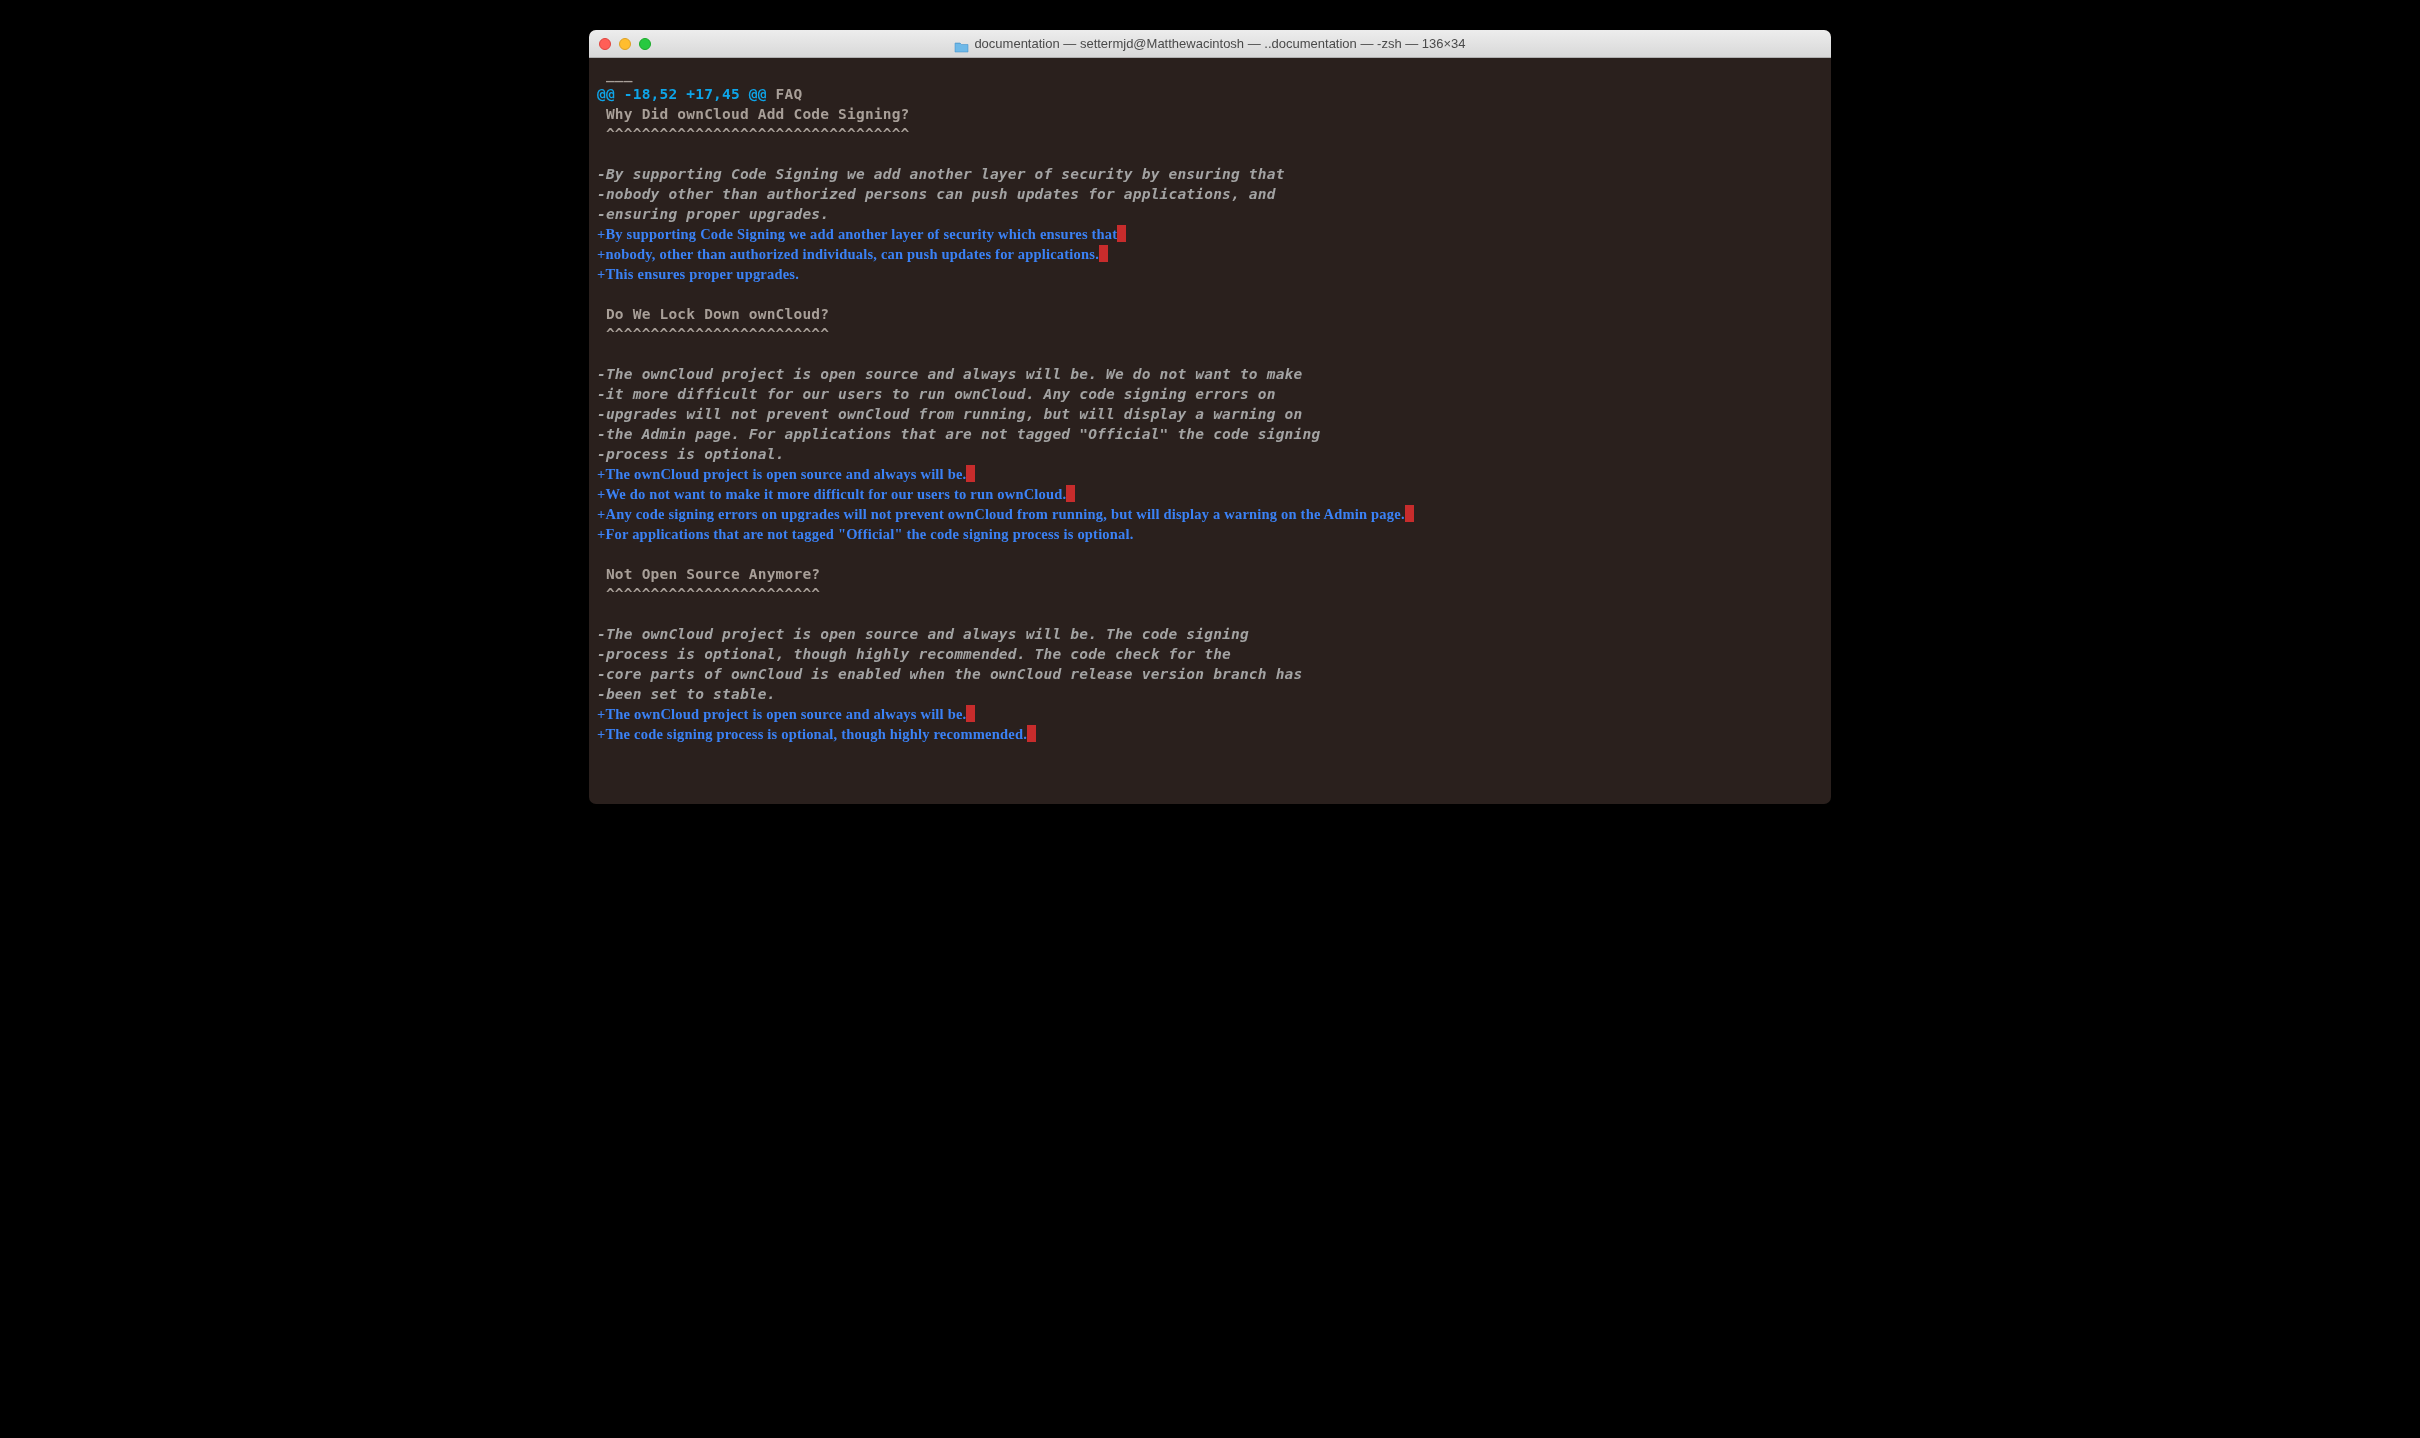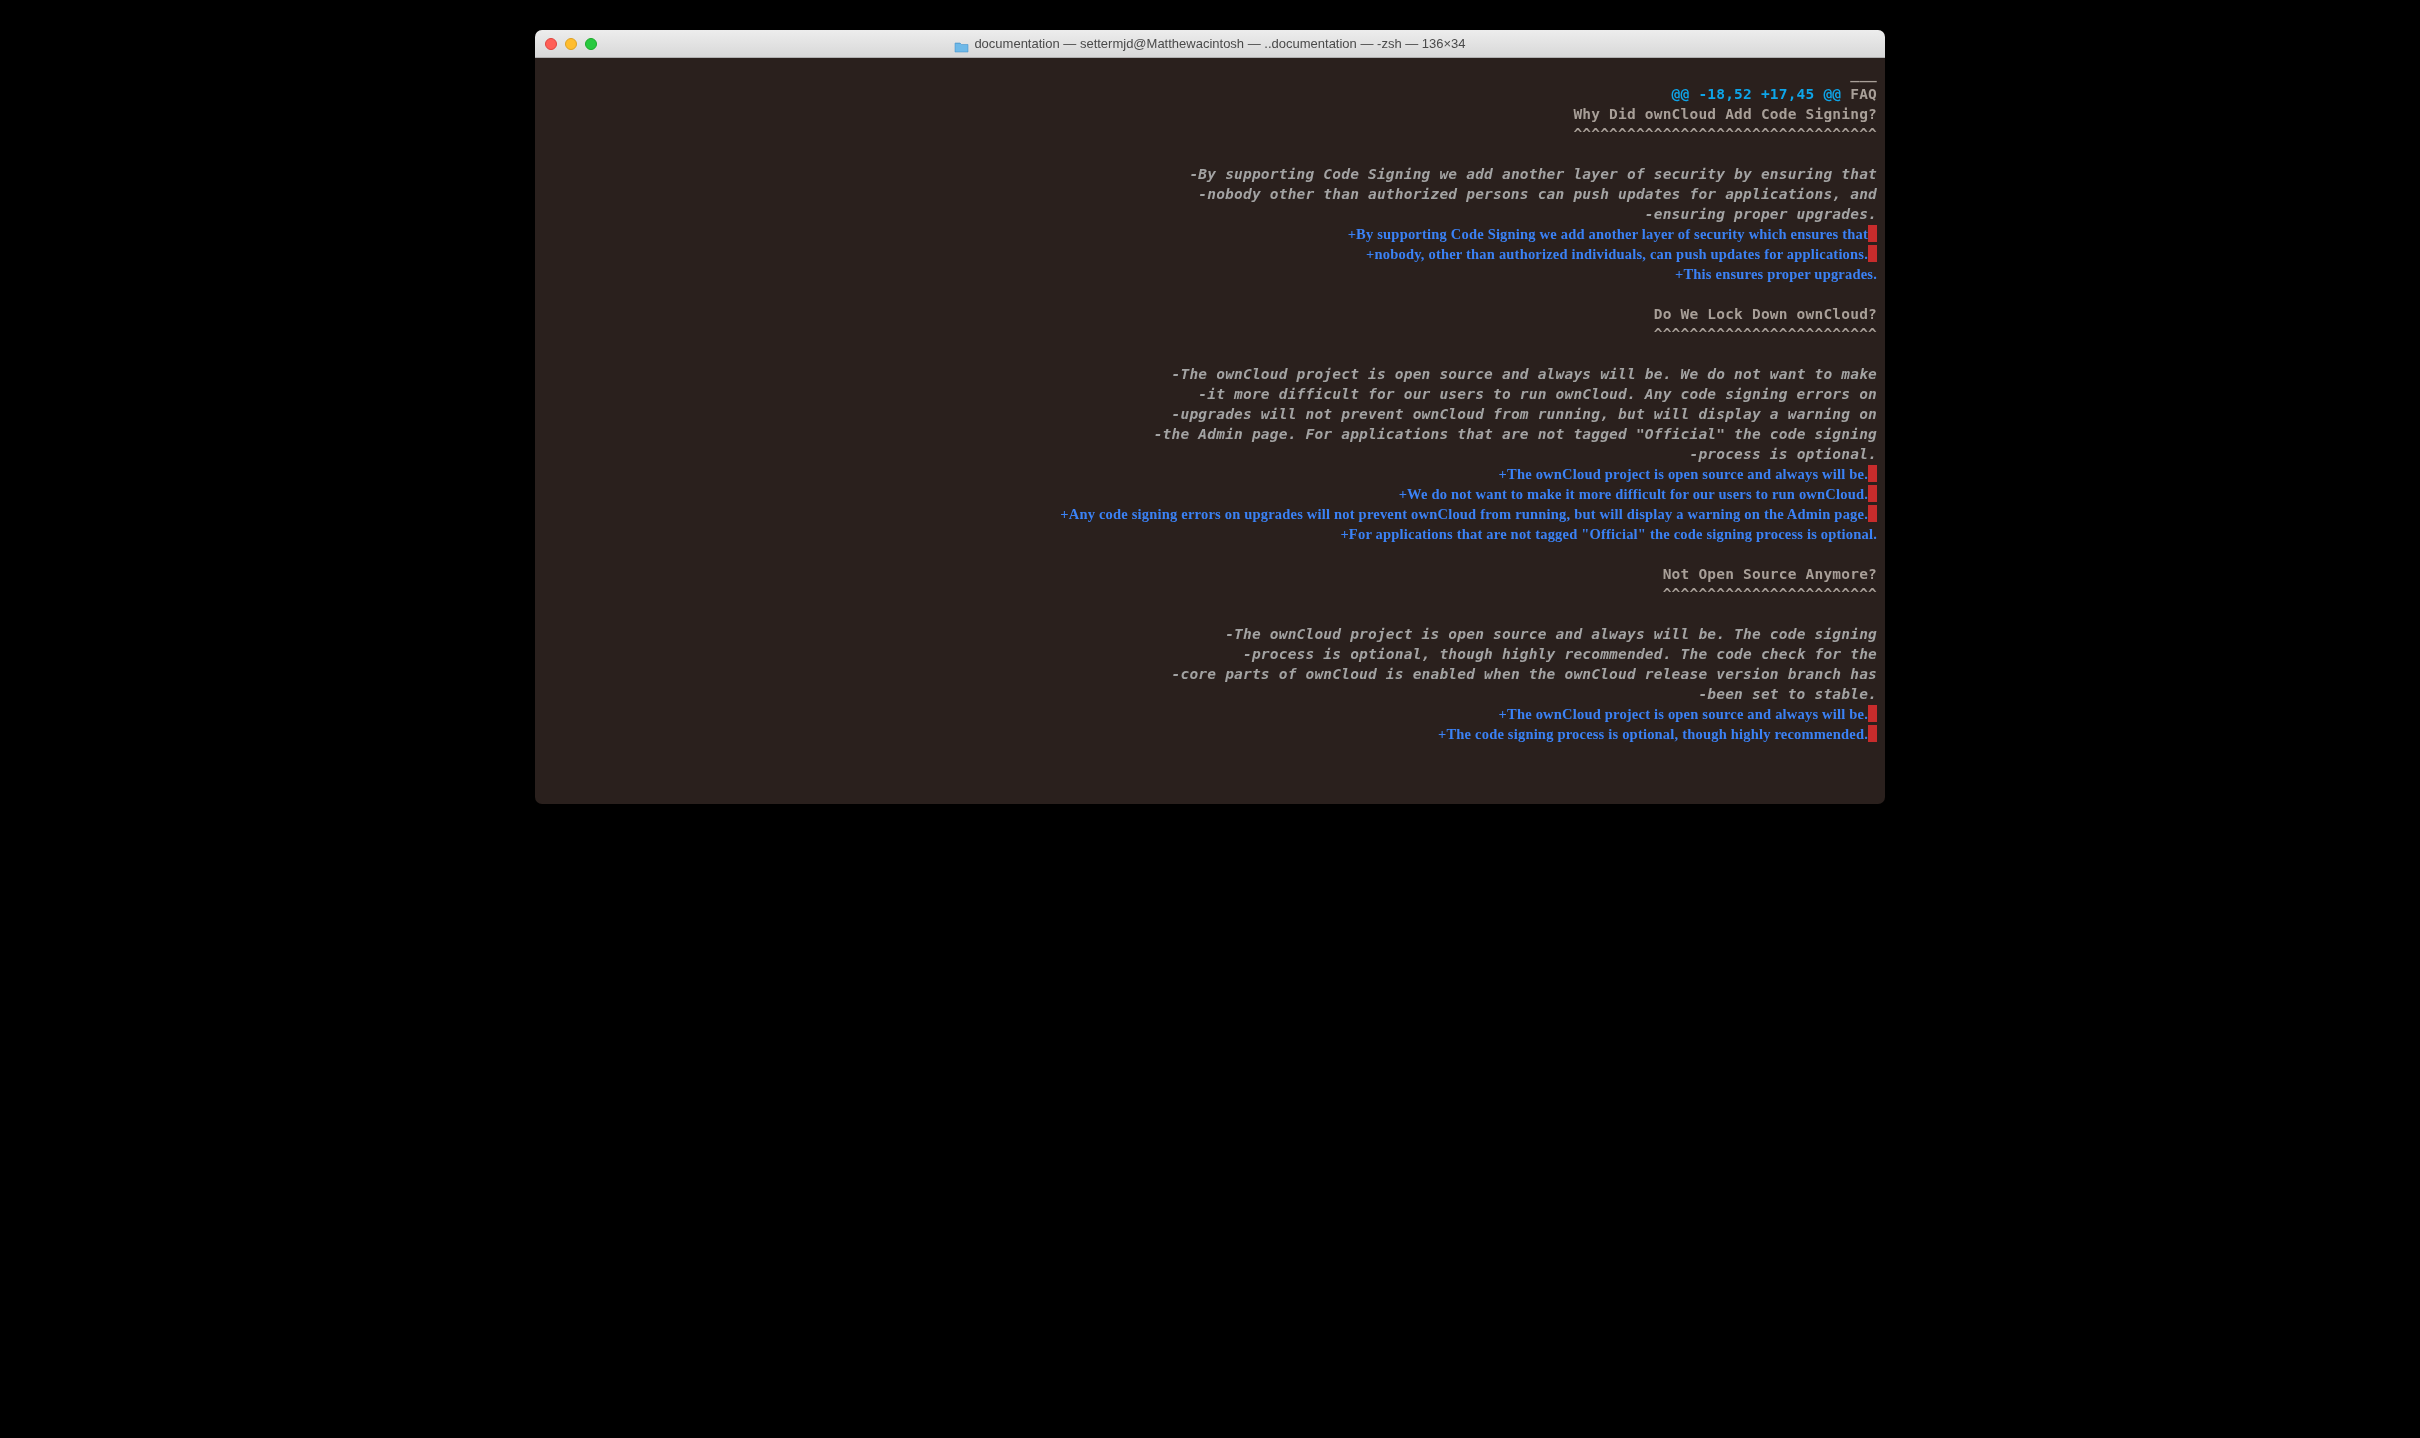--- a/index.html
+++ b/index.html
@@ -10,21 +10,21 @@
     body {
       background: #000;
       display: flex;
       justify-content: center;
       align-items: flex-start;
       padding: 30px;
       min-height: 100vh;
       font-family: "SF Mono", Monaco, Menlo, Consolas, monospace;
     }
     .window {
-      width: 1350px;
+      width: 1242px;
       background: #2a201d;
       border-radius: 7px;
       overflow: hidden;
       box-shadow: 0 20px 70px rgba(0,0,0,0.7);
     }
     .titlebar {
       height: 28px;
       background: linear-gradient(to bottom, #ededed, #d8d8d8);
       border-bottom: 1px solid #b0b0b0;
       display: flex;
@@ -66,21 +66,21 @@
     }
     .terminal {
       padding: 6px 8px 60px 8px;
       font-size: 14.5px;
       line-height: 20px;
       font-weight: 600;
       letter-spacing: 0.2px;
       white-space: pre;
       overflow: hidden;
     }
-    .line { min-height: 20px; text-align: right; }
+    .line { min-height: 20px; }
     .hunk-marker { color: #0ea5e9; }
     .hunk-label { color: #a89f98; margin-top: 39px; }
     .context { color: #a89f98; }
     .removed { color: #a3a3a3; font-style: italic; }
     .added { color: #3b82f6; font-family: Liberation Serif, serif; }
     .trailing-ws {
       background: #c72c2c;
       display: inline-block;
       width: 9px;
       height: 17px;

